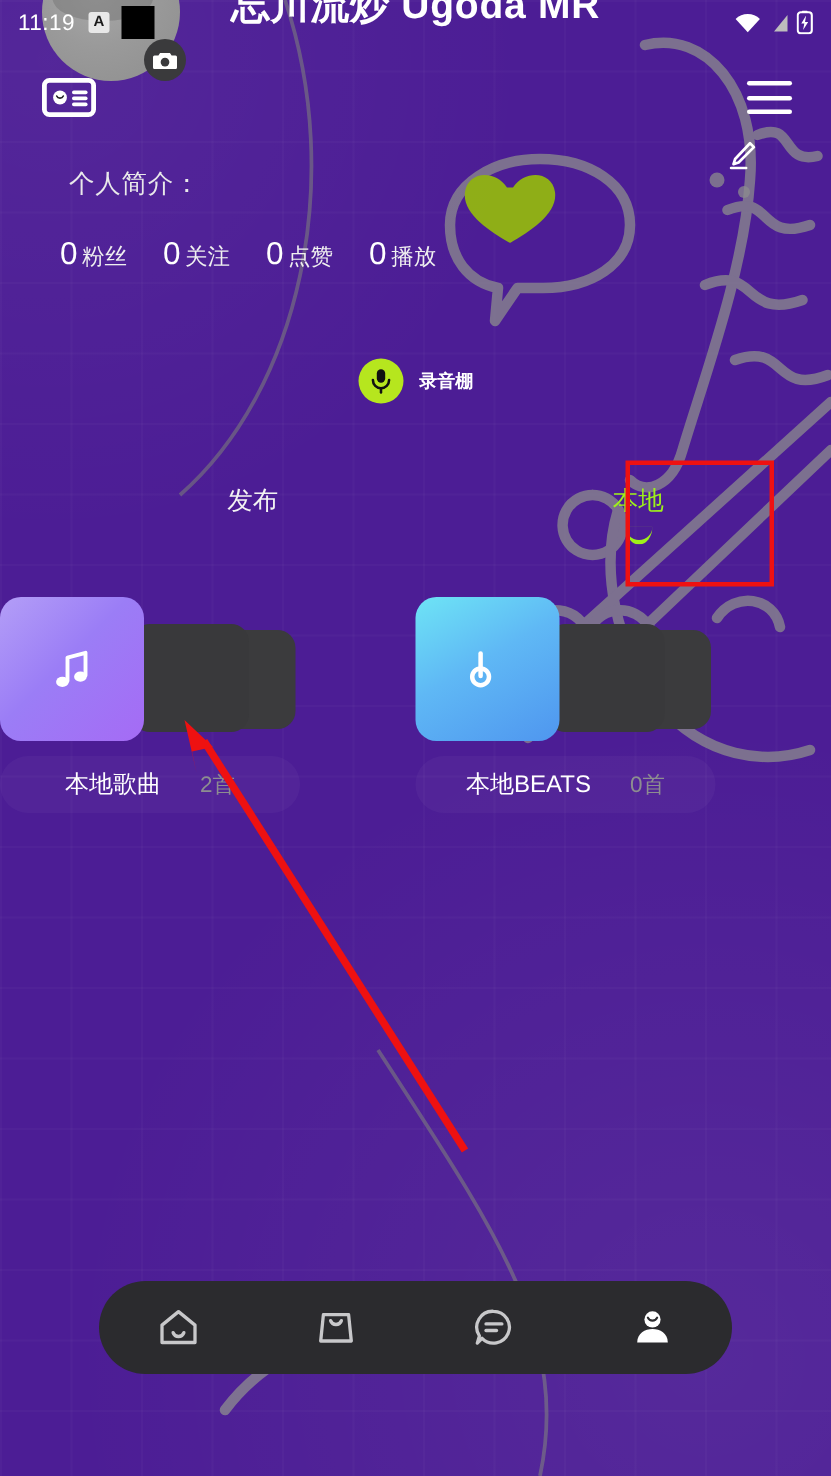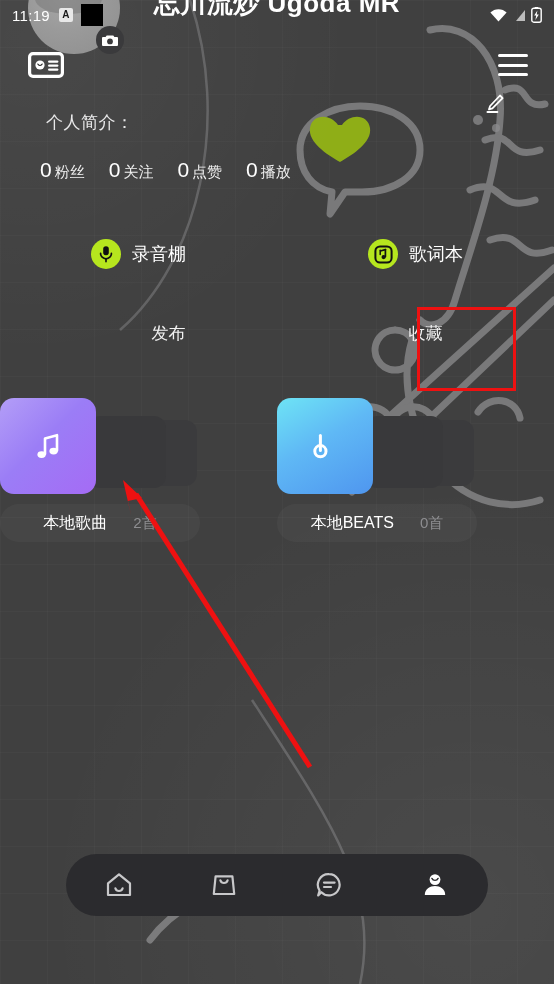--- a/index.html
+++ b/index.html
@@ -8,21 +8,21 @@
   }
   body {
     font-family: "Liberation Sans", "DejaVu Sans", sans-serif;
     -webkit-font-smoothing: antialiased;
   }
   .phone {
     position: relative;
     width: 554px;
     height: 984px;
     overflow: hidden;
-    background: #404040;
+    background: #4c1d95;
     color: #ffffff;
   }
 
   
   .bg-grid {
     position: absolute; inset: 0;
     background-image:
       linear-gradient(to right, rgba(255,255,255,0.022) 1px, transparent 1px),
       linear-gradient(to bottom, rgba(255,255,255,0.022) 1px, transparent 1px);
     background-size: 47px 47px;
@@ -123,21 +123,21 @@
   .quick-item {
     flex: 1;
     display: flex; align-items: center; justify-content: center; gap: 11px;
   }
   .qi-icon {
     width: 30px; height: 30px; border-radius: 50%;
     background: #b6e61e;
     display: flex; align-items: center; justify-content: center;
   }
   .qi-icon.sq { border-radius: 50%; }
-  .qi-label { font-size: 18px; color: #fff; font-weight: 400; }
+  .qi-label { font-size: 12px; color: #fff; font-weight: 700; }
 
   
   .tabs {
     position: absolute; top: 322px; left: 0; right: 0; z-index: 20;
     display: flex;
     padding-left: 40px;
   }
   .tab {
     flex: 1; text-align: center;
     font-size: 17px; color: #f2f2f2;
@@ -333,40 +333,29 @@
     <div class="quick-item">
       <span class="qi-icon">
         <svg width="16" height="18" viewBox="0 0 16 18">
           <rect x="5.2" y="1.2" width="5.6" height="9" rx="2.8" fill="#111"></rect>
           <path d="M2.6 8.4 a5.4 5.4 0 0 0 10.8 0" fill="none" stroke="#111" stroke-width="1.7" stroke-linecap="round"></path>
           <path d="M8 13.8 L8 16.6" stroke="#111" stroke-width="1.7" stroke-linecap="round"></path>
         </svg>
       </span>
       <span class="qi-label">录音棚</span>
     </div>
-    <div class="quick-item">
-      <span class="qi-icon sq">
-        <svg width="19" height="19" viewBox="0 0 19 19">
-          <rect x="1.4" y="1.4" width="16.2" height="16.2" rx="4.6" fill="none" stroke="#111" stroke-width="2"></rect>
-          <path d="M11.4 4.6 L11.4 11.6" stroke="#111" stroke-width="1.7" stroke-linecap="round"></path>
-          <path d="M11.4 4.6 L7.2 5.8" stroke="#111" stroke-width="1.7" stroke-linecap="round"></path>
-          <circle cx="9.6" cy="12.1" r="2.1" fill="#111"></circle>
-          <path d="M6.2 5.2 L6.2 9.4" stroke="#111" stroke-width="1.5" stroke-linecap="round"></path>
-        </svg>
-      </span>
-      <span class="qi-label">歌词本</span>
-    </div>
   </div>
 
   <div class="tabs">
     <div class="tab">
       <span>发布</span>
     </div>
-    <div class="tab">
-      <span>收藏</span>
+    <div class="tab active">
+      <span>本地</span>
+      <span class="tab-underline"></span>
     </div>
   </div>
 
   <div class="folders">
 
     <div class="folder">
       <div class="stack">
         <div class="card-back2"></div>
         <div class="card-back1"></div>
         <div class="card-front card-purple">

